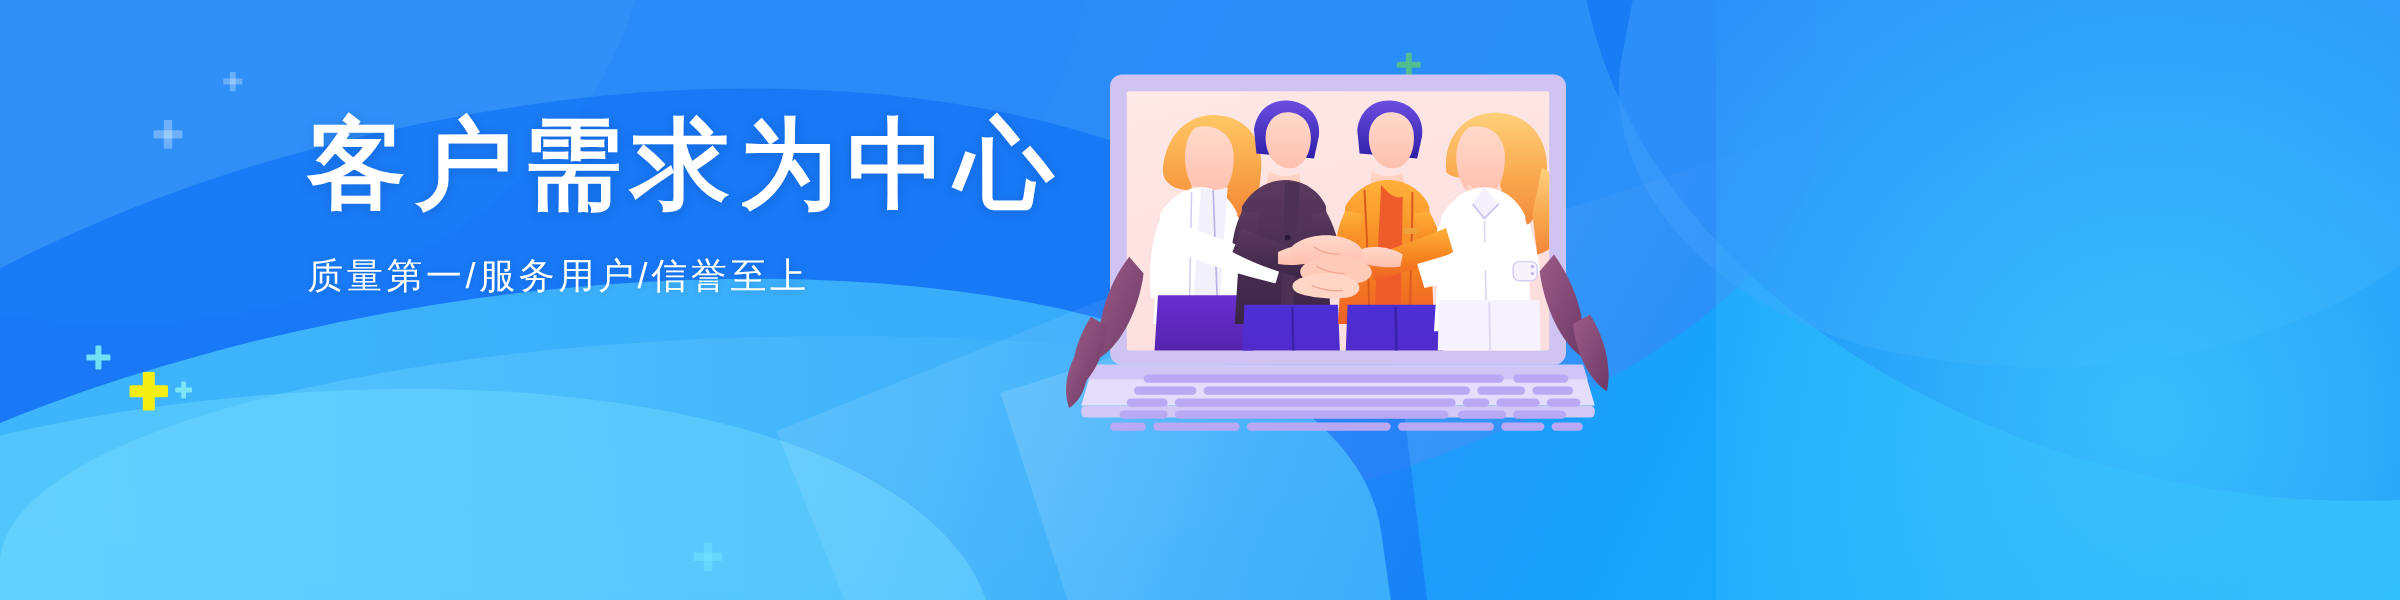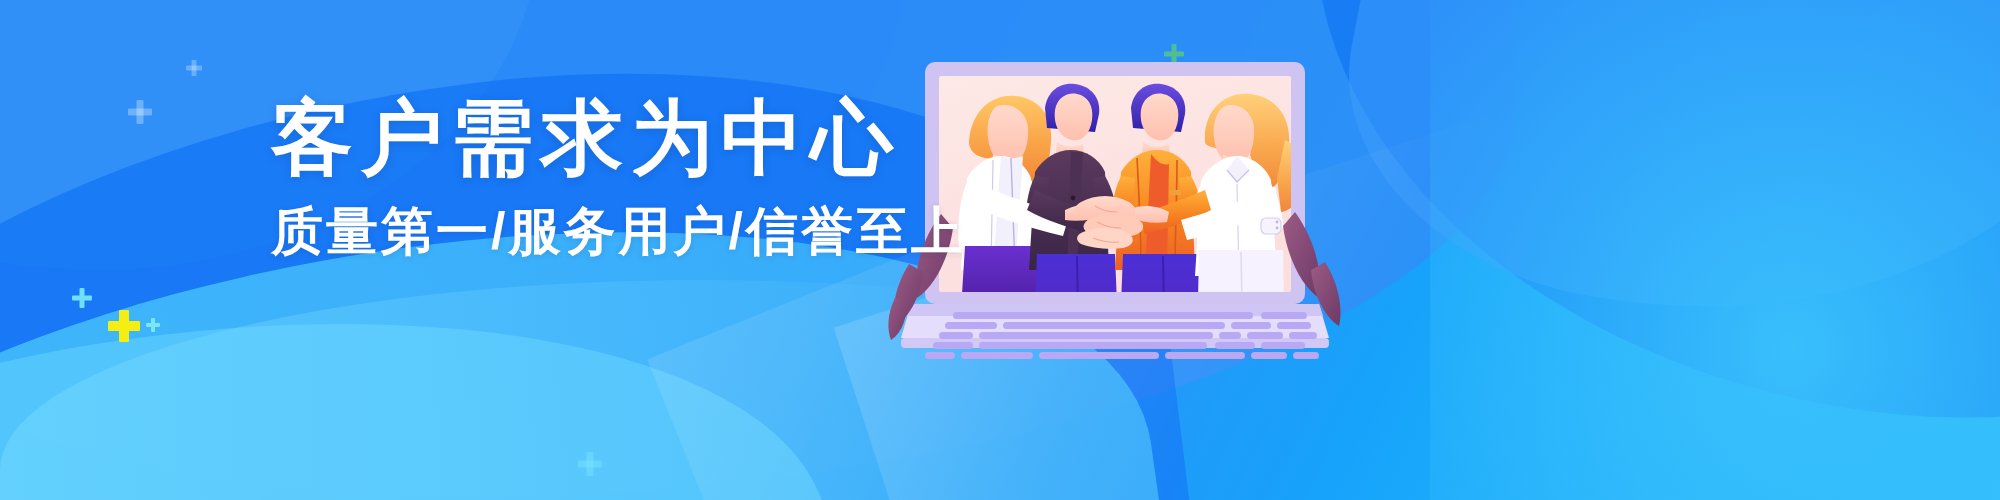--- a/index.html
+++ b/index.html
@@ -94,31 +94,31 @@
   #grid-bl{left:-22px;bottom:-10px;grid-template-columns:repeat(7,20px);grid-auto-rows:20px;gap:16px;}
 
   
   .plus{position:absolute;pointer-events:none;}
   .plus::before,.plus::after{content:"";position:absolute;background:currentColor;border-radius:1px;}
   .plus::before{left:50%;top:0;width:var(--t);height:100%;transform:translateX(-50%);}
   .plus::after{top:50%;left:0;height:var(--t);width:100%;transform:translateY(-50%);}
 
   
   #text-block{
-    position:absolute;left:271px;top:95px;width:620px;
+    position:absolute;left:256px;top:95px;width:620px;
     z-index:20;
   }
   #headline{
     font-size:82px;line-height:1.06;font-weight:bold;color:#ffffff;
     letter-spacing:8px;white-space:nowrap;
     text-shadow:0 2px 10px rgba(0,40,110,.18);
   }
   #subhead{
-    margin-top:20px;
-    font-size:52px;line-height:1.15;font-weight:bold;color:#ffffff;
+    margin-top:32px;
+    font-size:30px;line-height:1.15;font-weight:normal;color:#ffffff;
     letter-spacing:3px;white-space:nowrap;
     text-shadow:0 1px 6px rgba(0,40,110,.15);
   }
 
   
   #illustration{position:absolute;left:905px;top:50px;width:420px;height:310px;z-index:15;}
   #illustration svg{display:block;width:100%;height:100%;overflow:visible;}
 </style>
 </head>
 <body>

